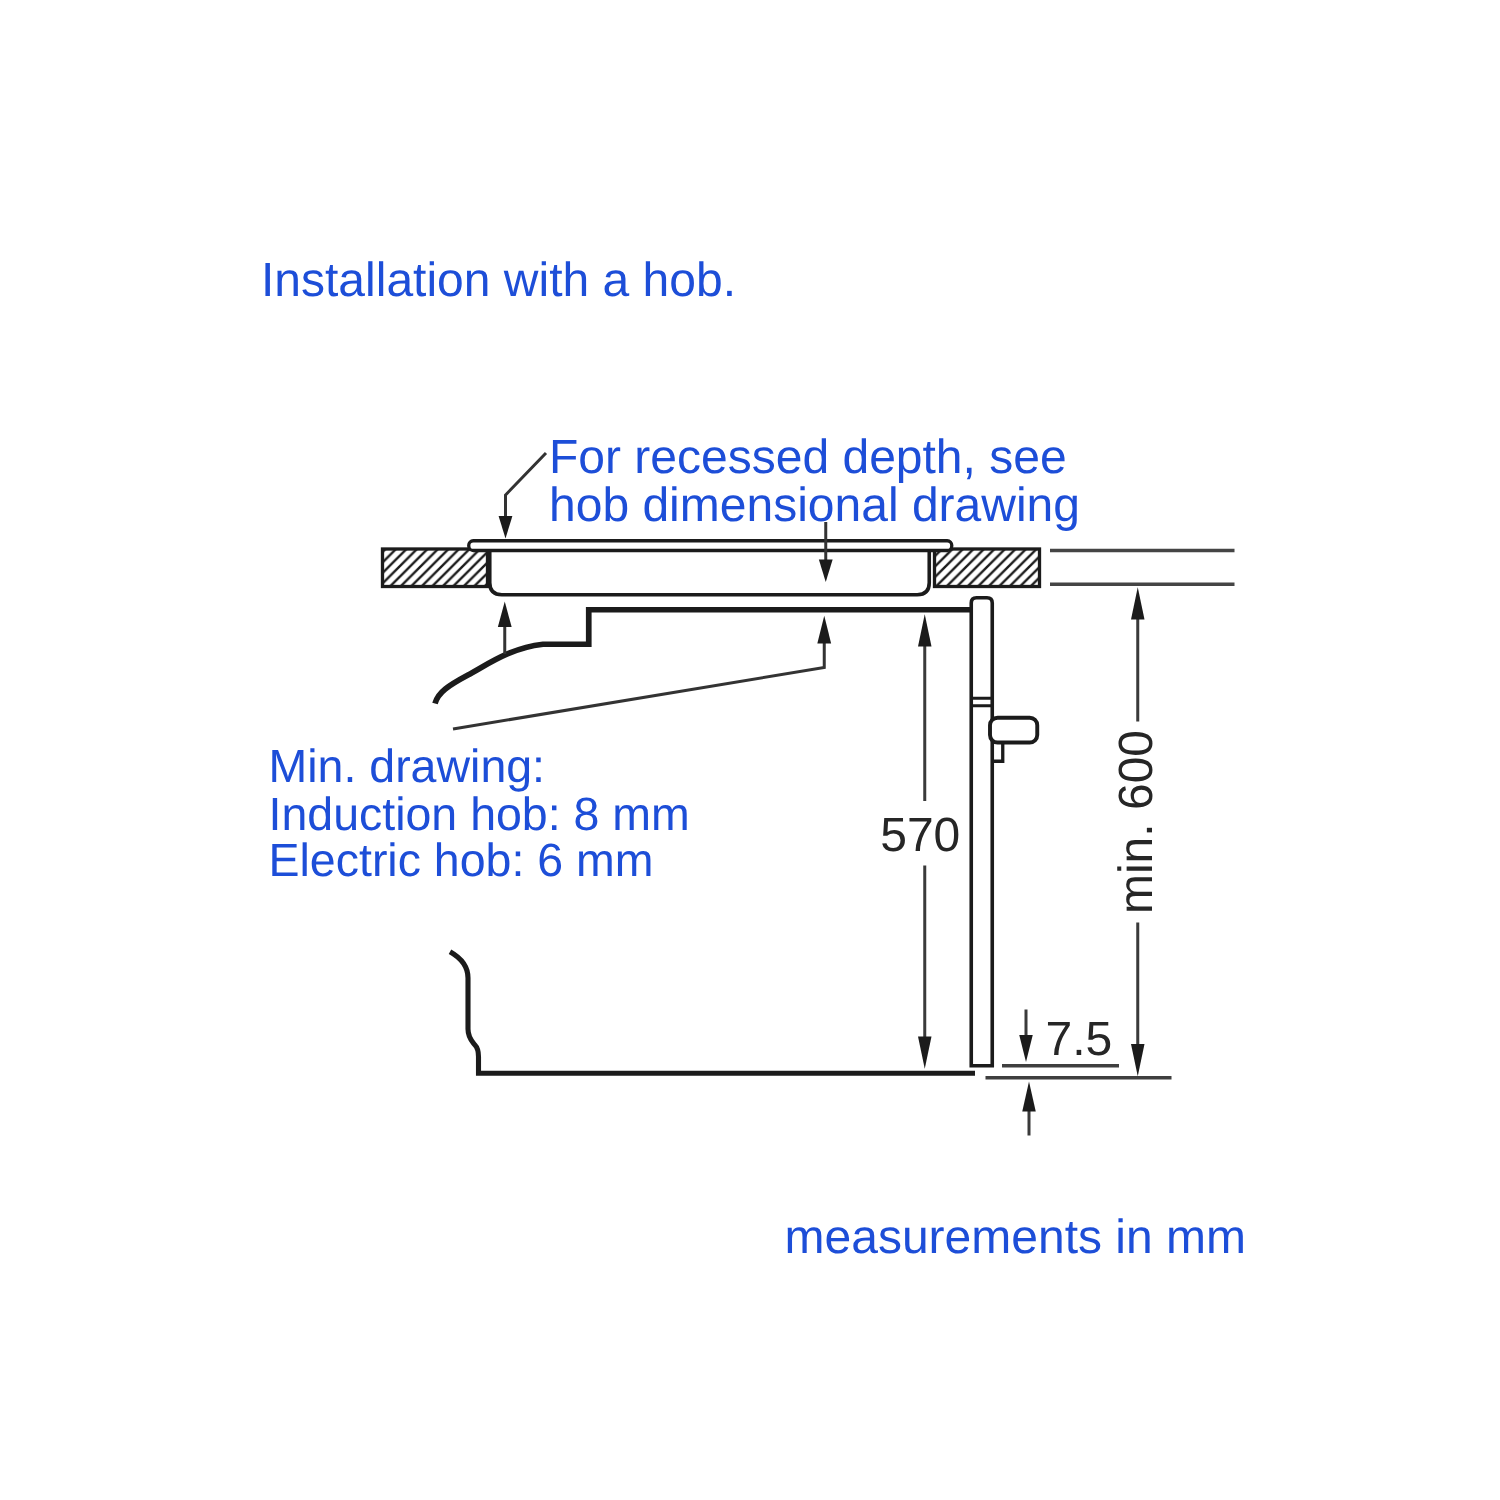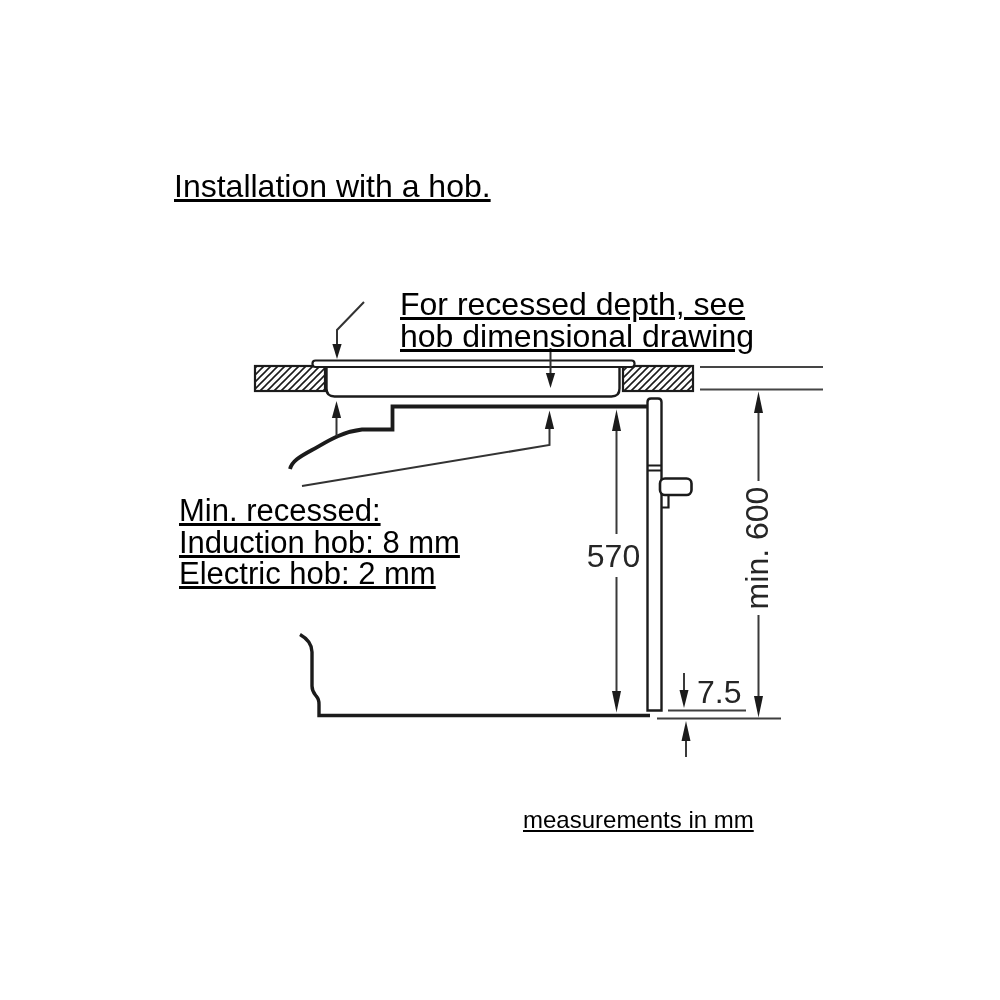--- a/index.html
+++ b/index.html
@@ -1,25 +1,25 @@
 <!DOCTYPE html>
 <html><head>
 <meta charset="utf-8">
 <style>
   html,body{margin:0;padding:0;background:#fff;}
   #stage{
     position:relative;width:1000px;height:1000px;background:#ffffff;
     font-family:"Liberation Sans", sans-serif;color:#222;overflow:hidden;
   }
   #drawing{position:absolute;left:0;top:0;width:1000px;height:1000px;}
-  .txt{position:absolute;white-space:nowrap;color:#000000;text-decoration:underline;}
+  .txt{position:absolute;white-space:nowrap;color:#1d4ed8;}
   #title{left:174px;top:170px;font-size:32px;line-height:33px;}
-  #recessed-note{left:366px;top:288px;font-size:32px;line-height:32px;margin-left:34px;}
+  #recessed-note{left:366px;top:288px;font-size:32px;line-height:32px;}
   #min-distance-note{left:179px;top:495px;font-size:31px;line-height:31.7px;}
-  #footer-note{left:523px;top:806px;font-size:24px;}
+  #footer-note{left:523px;top:806px;font-size:32px;}
   svg text{fill:#262626;font-family:"Liberation Sans", sans-serif;}
 </style>
 </head>
 <body>
 
 <div id="stage">
 
   <svg id="drawing" viewBox="0 0 1000 1000" xmlns="http://www.w3.org/2000/svg">
     <defs>
       <pattern id="hatch" width="7" height="7" patternUnits="userSpaceOnUse">
@@ -92,19 +92,19 @@
   </svg>
 
   <div id="title" class="txt">Installation with a hob.</div>
 
   <div id="recessed-note" class="txt">
     <div>For recessed depth, see</div>
     <div>hob dimensional drawing</div>
   </div>
 
   <div id="min-distance-note" class="txt">
-    <div>Min. recessed:</div>
+    <div>Min. drawing:</div>
     <div>Induction hob: 8 mm</div>
-    <div>Electric hob: 2 mm</div>
+    <div>Electric hob: 6 mm</div>
   </div>
 
   <div id="footer-note" class="txt">measurements in mm</div>
 </div>
 
 </body></html>

